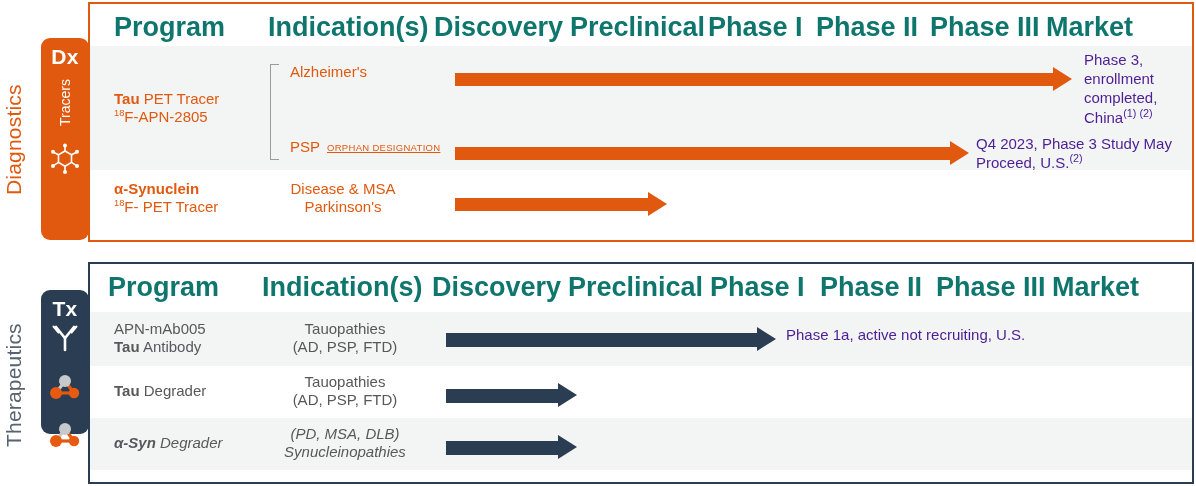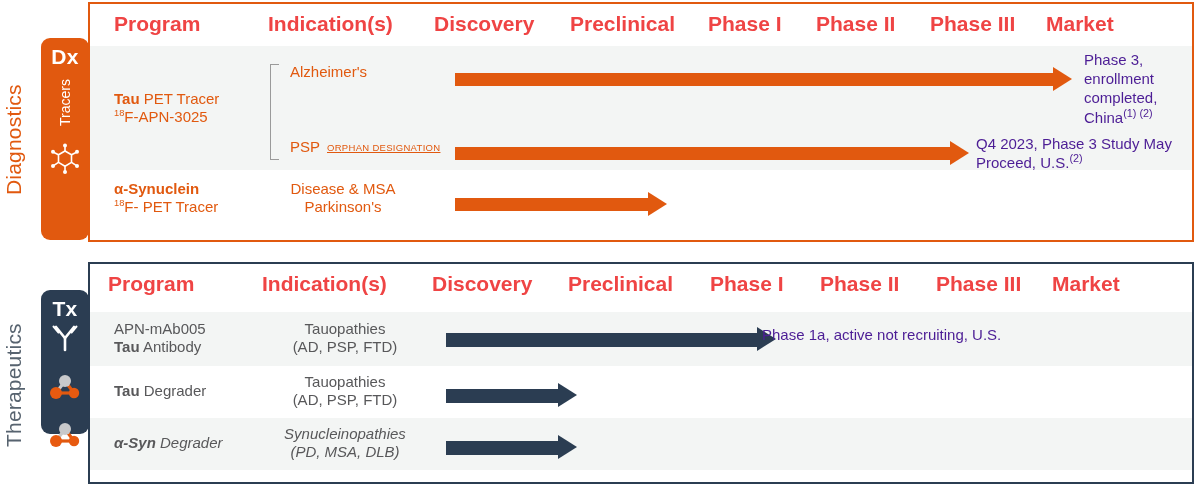--- a/index.html
+++ b/index.html
@@ -94,22 +94,22 @@
   
   .headerrow {
     position: absolute;
     left: 0; right: 0; top: 0;
     height: 44px;
   }
   .colhead {
     position: absolute;
     top: 8px;
     font-weight: bold;
-    font-size: 21px;
-    color: #ef4444;
+    font-size: 27px;
+    color: #0f766e;
     white-space: nowrap;
   }
   .row {
     position: absolute;
     left: 0;
     right: 0;
   }
   .row.shaded { background: #F3F5F4; }
 
   .cell {
@@ -194,21 +194,21 @@
     <div class="colhead" style="left:618px">Phase I</div>
     <div class="colhead" style="left:726px">Phase II</div>
     <div class="colhead" style="left:840px">Phase III</div>
     <div class="colhead" style="left:956px">Market</div>
   </div>
 
   <div class="row shaded" style="top:42px; height:124px;">
 
     <div class="cell cell-program" style="top:44px;">
       <div><span class="bold">Tau</span><span> PET Tracer</span></div>
-      <div><span class="sup">18</span><span>F-APN-3025</span></div>
+      <div><span class="sup">18</span><span>F-APN-2805</span></div>
     </div>
 
     <div class="bracket" style="left:180px; top:18px; height:96px;"></div>
 
     <div class="cell" style="left:200px; top:17px;">
       <span>Alzheimer's</span>
     </div>
     <div class="cell" style="left:200px; top:92px;">
       <span>PSP</span><span class="orphan">ORPHAN DESIGNATION</span>
     </div>
@@ -295,21 +295,21 @@
       <div><span class="bold">Tau</span><span> Antibody</span></div>
     </div>
     <div class="cell cell-indication" style="left:164px; top:8px; width:182px;">
       <div>Tauopathies</div>
       <div>(AD, PSP, FTD)</div>
     </div>
     <div class="arrow navy flat" style="left:356px; top:21px; width:330px;">
       <div class="shaft" style="width:311px"></div>
       <div class="head" style="left:311px"></div>
     </div>
-    <div class="note" style="left:672px; top:13px;text-align:center;">Phase 1a, active not recruiting, U.S.</div>
+    <div class="note" style="left:696px; top:13px;text-align:center;">Phase 1a, active not recruiting, U.S.</div>
   </div>
 
   <div class="row" style="top:102px; height:52px;">
     <div class="cell cell-program" style="top:16px;">
       <div><span class="bold">Tau</span><span> Degrader</span></div>
     </div>
     <div class="cell cell-indication" style="left:164px; top:7px; width:182px;">
       <div>Tauopathies</div>
       <div>(AD, PSP, FTD)</div>
     </div>
@@ -317,22 +317,22 @@
       <div class="shaft" style="width:112px"></div>
       <div class="head" style="left:112px"></div>
     </div>
   </div>
 
   <div class="row shaded" style="top:154px; height:52px;font-style:italic;">
     <div class="cell cell-program" style="top:16px;">
       <div><span class="bold">α-Syn</span><span> Degrader</span></div>
     </div>
     <div class="cell cell-indication" style="left:158px; top:7px; width:194px;">
+      <div>(PD, MSA, DLB)</div>
       <div>Synucleinopathies</div>
-      <div>(PD, MSA, DLB)</div>
     </div>
     <div class="arrow navy flat" style="left:356px; top:23px; width:131px;">
       <div class="shaft" style="width:112px"></div>
       <div class="head" style="left:112px"></div>
     </div>
   </div>
 </div>
 
 <div class="tab" id="tab-tx">
   <div class="tab-code">Tx</div>

